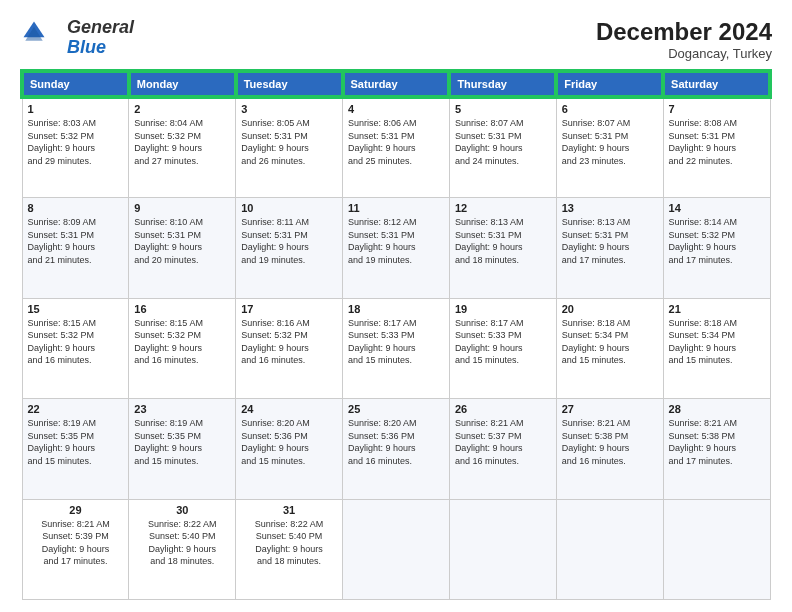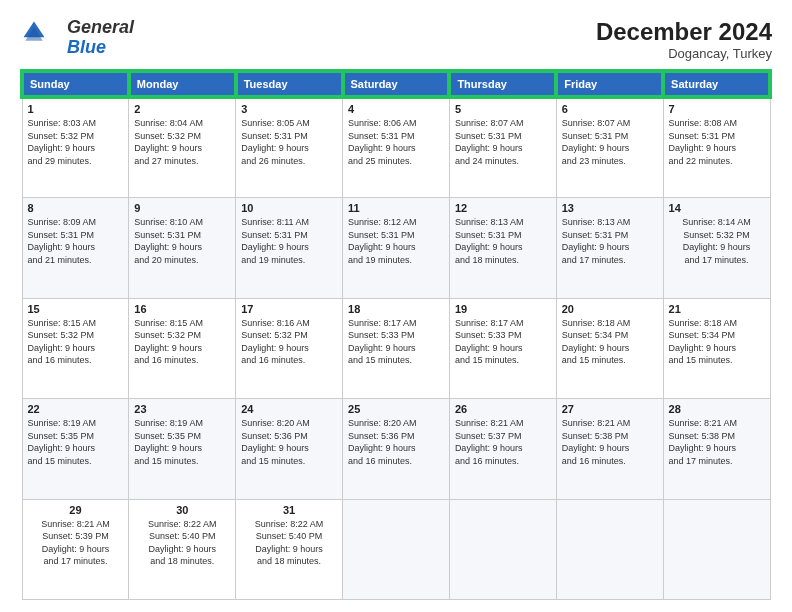--- a/index.html
+++ b/index.html
@@ -221,21 +221,21 @@
           </td>
           <td>
             <span class="day-num">13</span>
             <div class="day-info" style="white-space: pre-line;">Sunrise: 8:13 AM
 Sunset: 5:31 PM
 Daylight: 9 hours
 and 17 minutes.</div>
           </td>
           <td>
             <span class="day-num">14</span>
-            <div class="day-info" style="white-space: pre-line; text-align: center;">Sunrise: 8:14 AM
+            <div class="day-info" style="white-space: pre-line;">Sunrise: 8:14 AM
 Sunset: 5:32 PM
 Daylight: 9 hours
 and 17 minutes.</div>
           </td>
         </tr>
         <tr>
           <td>
             <span class="day-num">15</span>
             <div class="day-info" style="white-space: pre-line;">Sunrise: 8:15 AM
 Sunset: 5:32 PM

